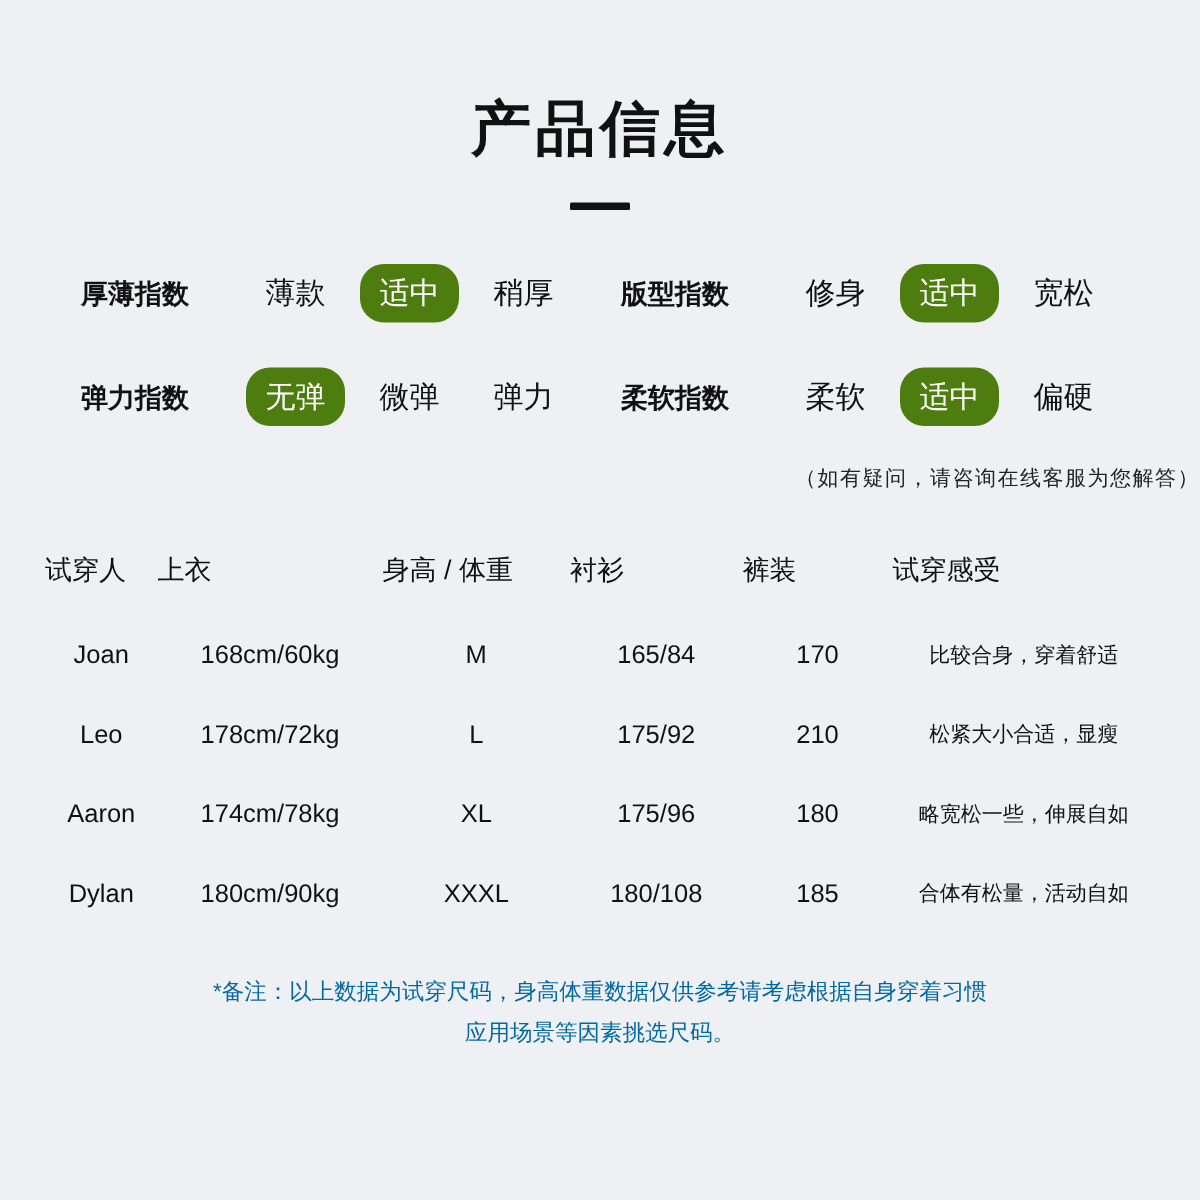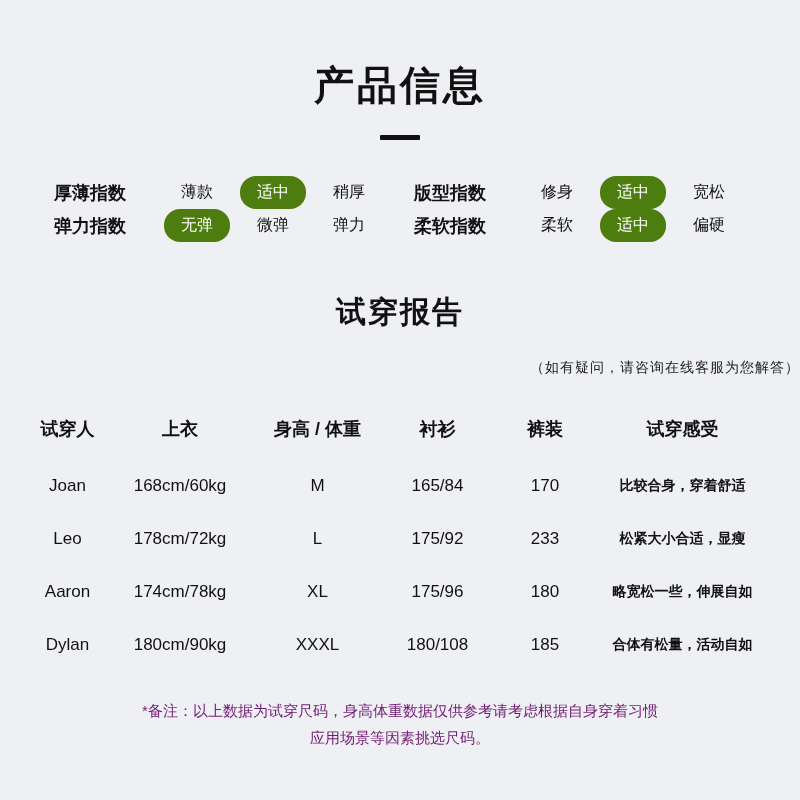--- a/index.html
+++ b/index.html
@@ -24,32 +24,33 @@
     width: 40px; height: 5px;
     background: #111;
     margin: 22px auto 0 auto;
     border-radius: 1px;
   }
 
   
   .indices {
     display: grid;
     grid-template-columns: 1fr 1fr;
+    row-gap: 30px;
     margin: 36px 40px 0 40px;
   }
   .idx-group { display: flex; align-items: center; }
   .idx-label {
     font-weight: bold;
     font-size: 18px;
     width: 105px;
     margin-left: 14px;
     white-space: nowrap;
   }
   .idx-opt {
-    font-size: 16px;
+    font-size: 20px;
     min-width: 66px;
     text-align: center;
     padding: 6px 0;
     margin: 0 5px;
     border-radius: 16px;
     white-space: nowrap;
   }
   .pill-active { background: #4d7c0f; color: #ffffff; }
 
   
@@ -68,41 +69,40 @@
   }
 
   .table { width: 740px; margin: 32px auto 0 auto; }
   .thead, .trow {
     display: grid;
     grid-template-columns: 75px 150px 125px 115px 100px 175px;
     align-items: center;
   }
   .thead { margin-bottom: 10px; }
   .thead .tcell {
-    font-weight: bold;
+    font-weight: normal;
     font-size: 18px;
-    text-align: center;
     padding: 8px 0;
     white-space: nowrap;
   }
   .trow { height: 53px; }
   .trow .tcell {
     font-size: 17px;
     text-align: center;
     white-space: nowrap;
   }
-  .trow .tcell.c5 { font-size: 14px; font-weight: 700; }
+  .trow .tcell.c5 { font-size: 14px; font-weight: 400; }
 
   
   .note {
     margin-top: 26px;
     text-align: center;
     font-size: 15px;
     line-height: 27px;
-    color: #701a75;
+    color: #0369a1;
   }
 </style>
 </head>
 <body>
 
 <div class="page">
 
   <h1 class="title">产品信息</h1>
   <div class="title-divider"></div>
 
@@ -131,21 +131,20 @@
 
     <div class="idx-group">
       <span class="idx-label">柔软指数</span>
       <span class="idx-opt">柔软</span>
       <span class="idx-opt pill-active">适中</span>
       <span class="idx-opt">偏硬</span>
     </div>
 
   </div>
 
-  <h2 class="report-title">试穿报告</h2>
   <div class="report-subtitle">（如有疑问，请咨询在线客服为您解答）</div>
 
   <div class="table">
     <div class="thead">
       <div class="tcell">试穿人</div>
       <div class="tcell">上衣</div>
       <div class="tcell">身高 / 体重</div>
       <div class="tcell">衬衫</div>
       <div class="tcell">裤装</div>
       <div class="tcell">试穿感受</div>
@@ -157,21 +156,21 @@
           <div class="tcell c2">M</div>
           <div class="tcell c3">165/84</div>
           <div class="tcell c4">170</div>
           <div class="tcell c5">比较合身，穿着舒适</div>
         </div>
         <div class="trow">
           <div class="tcell c0">Leo</div>
           <div class="tcell c1">178cm/72kg</div>
           <div class="tcell c2">L</div>
           <div class="tcell c3">175/92</div>
-          <div class="tcell c4">233</div>
+          <div class="tcell c4">210</div>
           <div class="tcell c5">松紧大小合适，显瘦</div>
         </div>
         <div class="trow">
           <div class="tcell c0">Aaron</div>
           <div class="tcell c1">174cm/78kg</div>
           <div class="tcell c2">XL</div>
           <div class="tcell c3">175/96</div>
           <div class="tcell c4">180</div>
           <div class="tcell c5">略宽松一些，伸展自如</div>
         </div>

